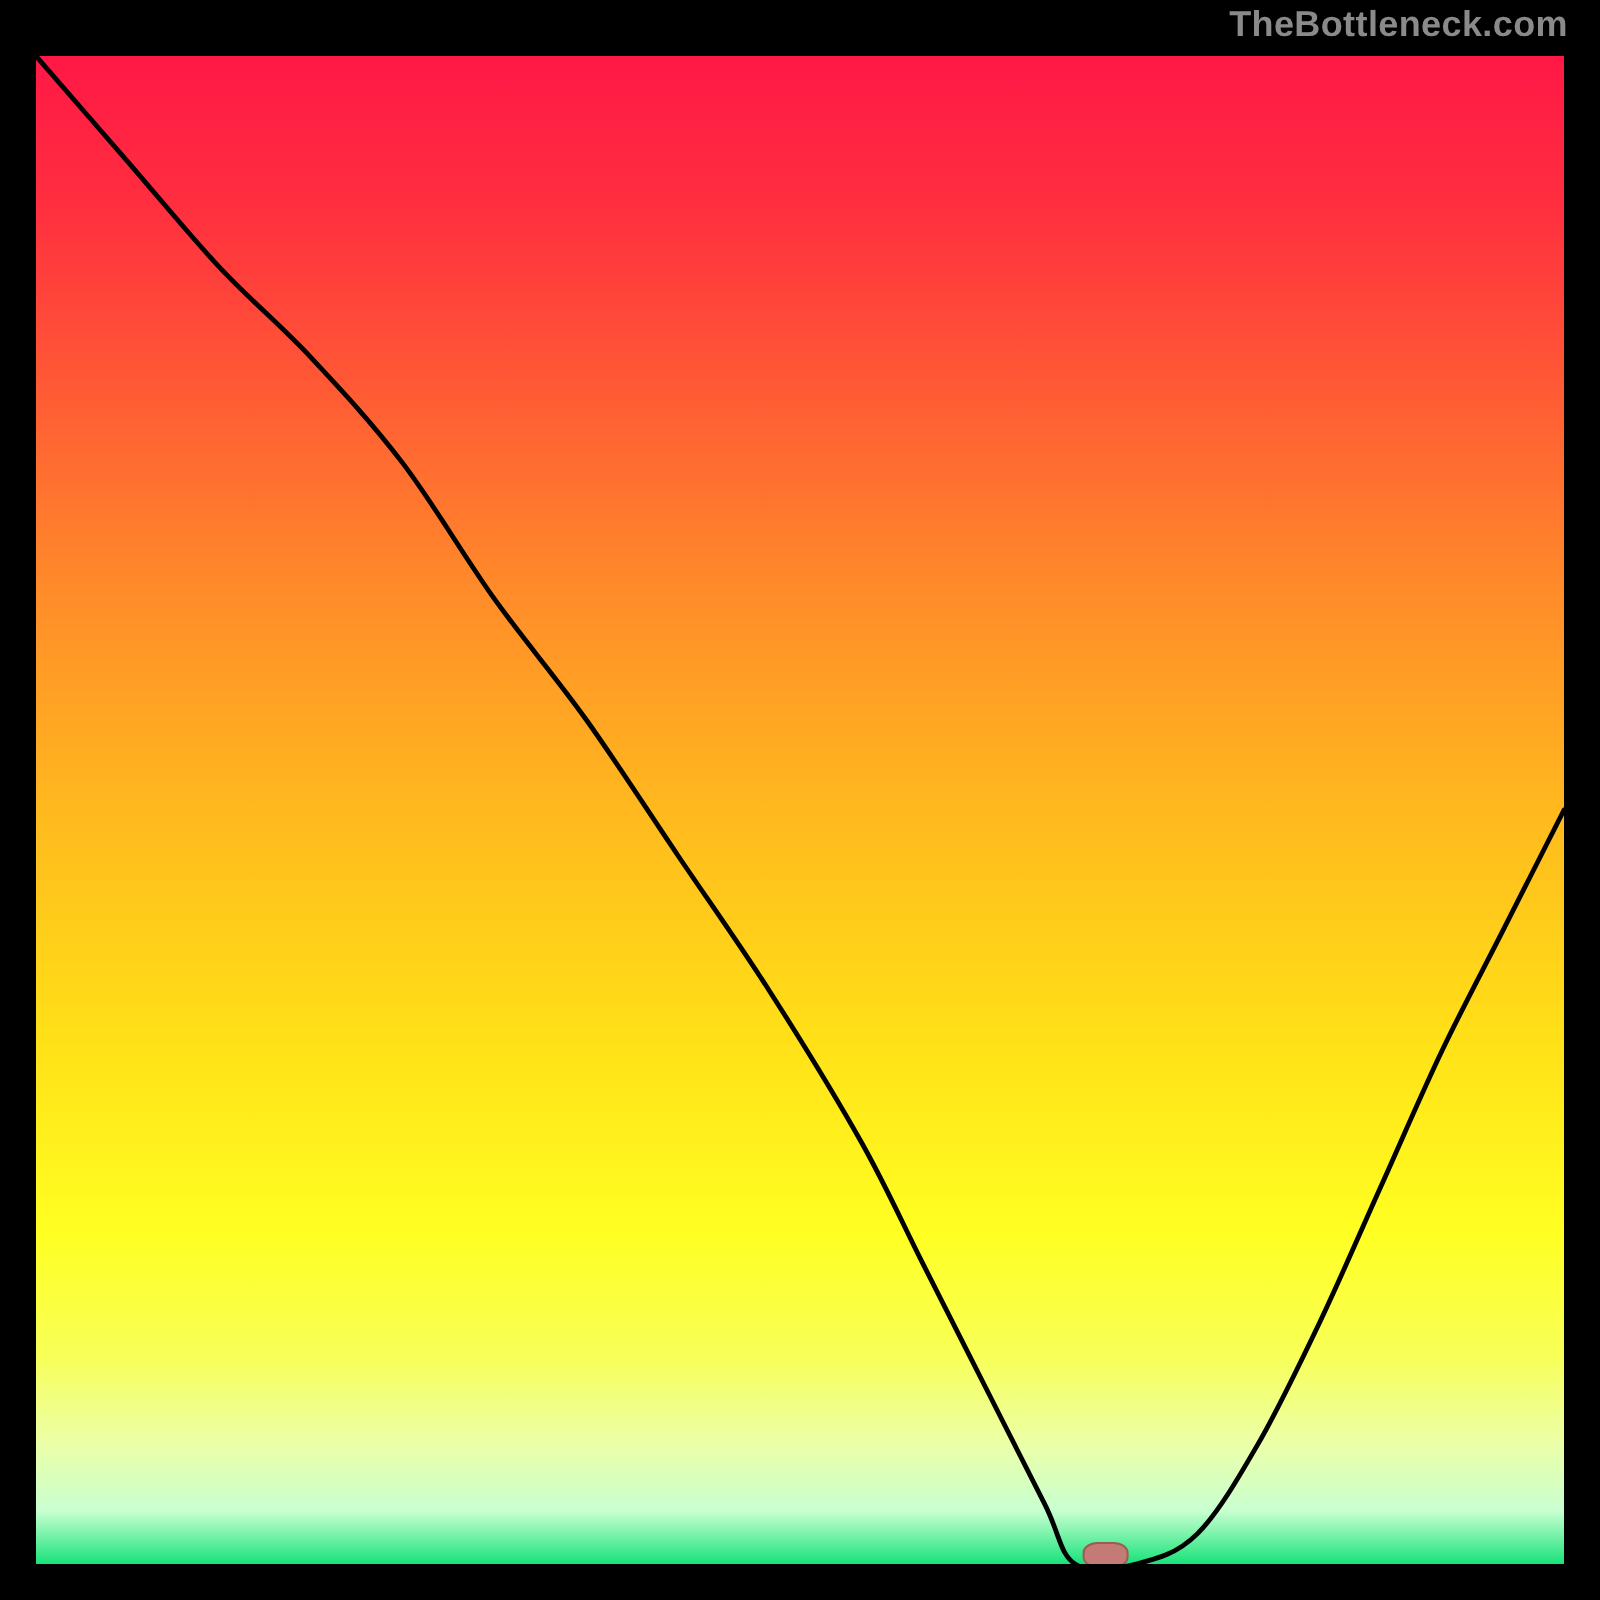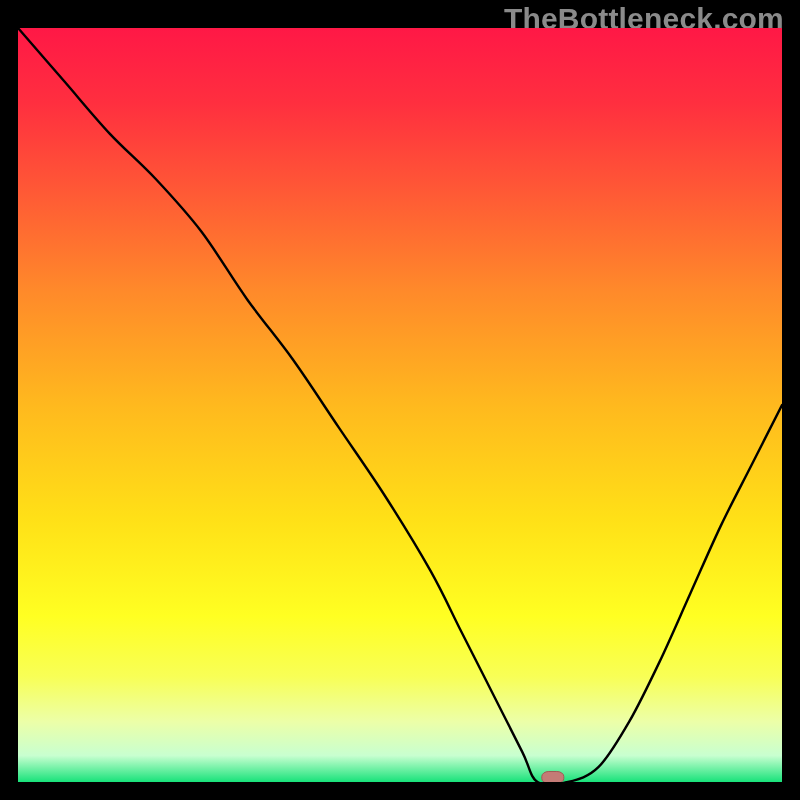--- a/index.html
+++ b/index.html
@@ -14,21 +14,21 @@
     width: 800px;
     height: 800px;
     background: #000;
     position: relative;
   }
   .watermark {
     position: absolute;
     top: 2px;
     right: 16px;
     font-family: Arial, Helvetica, sans-serif;
-    font-size: 30px;
+    font-size: 18px;
     font-weight: 600;
     color: #8a8a8a;
     letter-spacing: 0.2px;
   }
   .plot-wrap {
     position: absolute;
     left: 18px;
     top: 28px;
     width: 764px;
     height: 754px;

